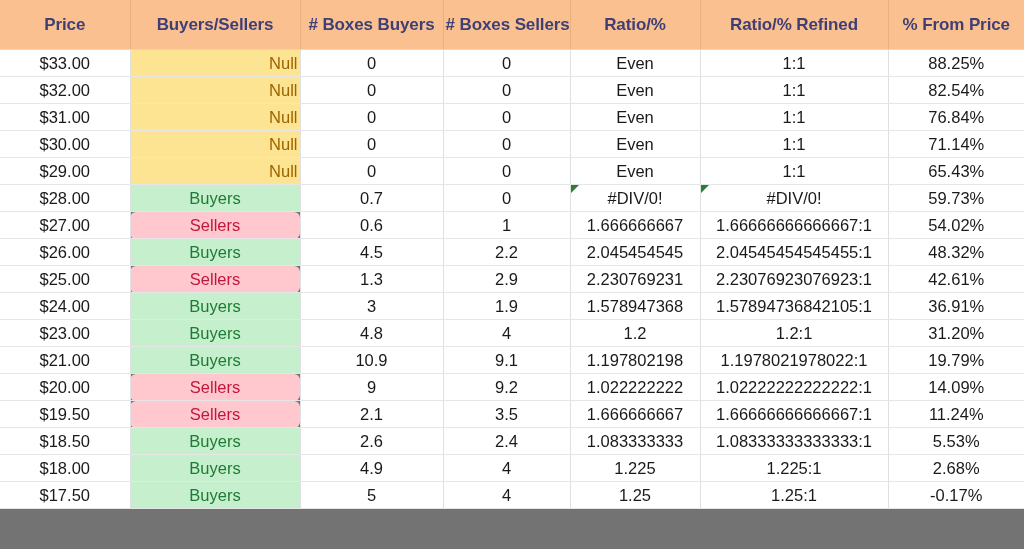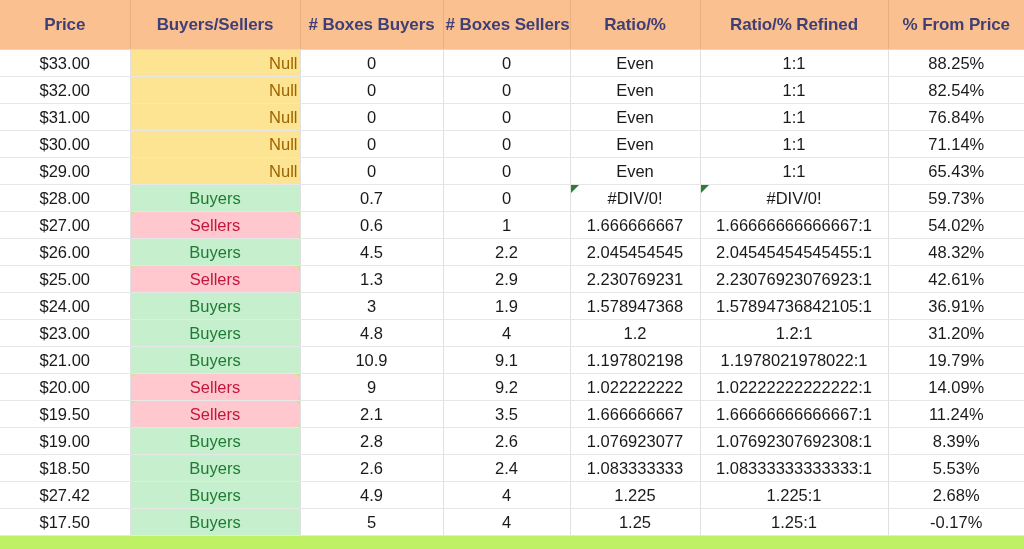--- a/index.html
+++ b/index.html
@@ -11,21 +11,21 @@
     width: 1024px;
     height: 549px;
     overflow: hidden;
     font-family: "Liberation Sans", sans-serif;
   }
 
   #sheet {
     width: 1024px;
     height: 549px;
     position: relative;
-    background: #bef264;
+    background: #737373;
   }
 
   table.grid {
     border-collapse: collapse;
     table-layout: fixed;
     width: 1024px;
   }
 
   
   col.c-price    { width: 130px; }
@@ -231,39 +231,30 @@
         <tr>
           <td><span>$19.50</span></td>
           <td class="fill-sellers"><span>Sellers</span></td>
           <td><span>2.1</span></td>
           <td><span>3.5</span></td>
           <td><span>1.666666667</span></td>
           <td><span>1.66666666666667:1</span></td>
           <td><span>11.24%</span></td>
         </tr>
         <tr>
-          <td><span>$19.00</span></td>
-          <td class="fill-buyers"><span>Buyers</span></td>
-          <td><span>2.8</span></td>
-          <td><span>2.6</span></td>
-          <td><span>1.076923077</span></td>
-          <td><span>1.07692307692308:1</span></td>
-          <td><span>8.39%</span></td>
-        </tr>
-        <tr>
           <td><span>$18.50</span></td>
           <td class="fill-buyers"><span>Buyers</span></td>
           <td><span>2.6</span></td>
           <td><span>2.4</span></td>
           <td><span>1.083333333</span></td>
           <td><span>1.08333333333333:1</span></td>
           <td><span>5.53%</span></td>
         </tr>
         <tr>
-          <td><span>$27.42</span></td>
+          <td><span>$18.00</span></td>
           <td class="fill-buyers"><span>Buyers</span></td>
           <td><span>4.9</span></td>
           <td><span>4</span></td>
           <td><span>1.225</span></td>
           <td><span>1.225:1</span></td>
           <td><span>2.68%</span></td>
         </tr>
         <tr>
           <td><span>$17.50</span></td>
           <td class="fill-buyers"><span>Buyers</span></td>

